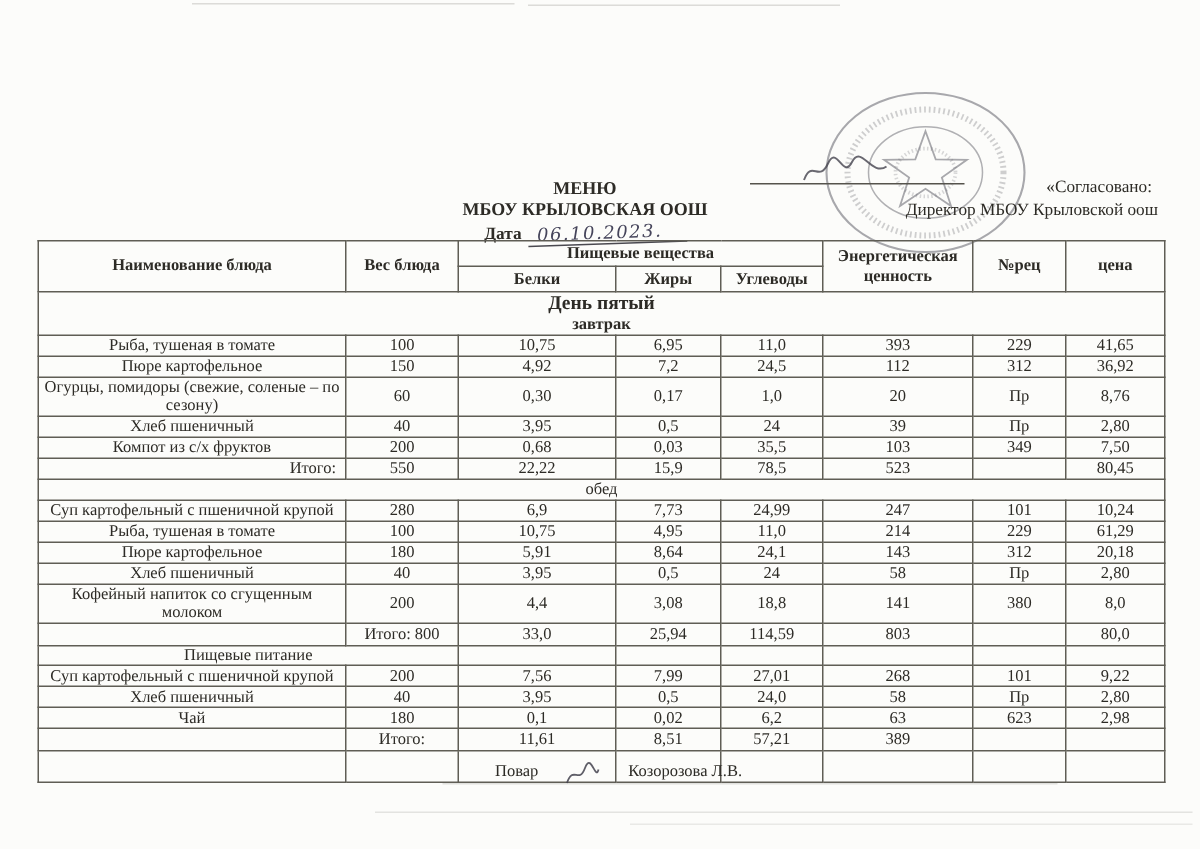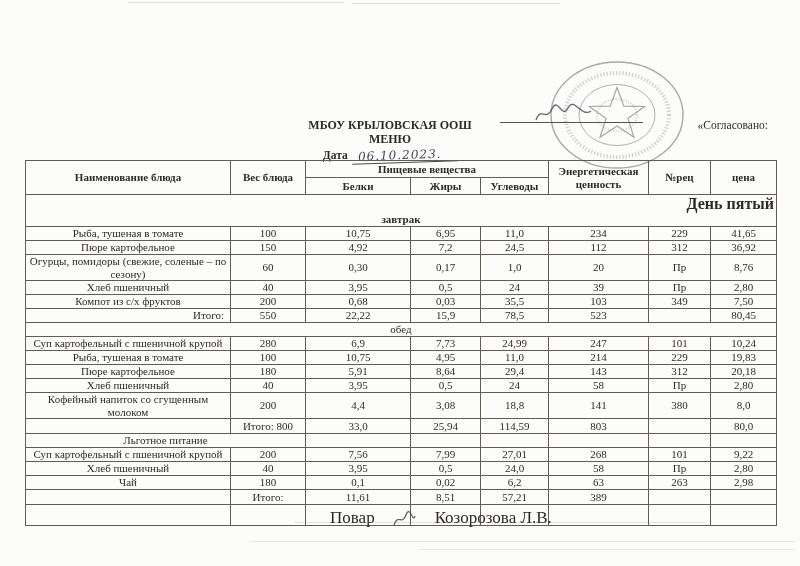--- a/index.html
+++ b/index.html
@@ -24,30 +24,30 @@
   
   .title-block{position:absolute;left:240px;top:118px;width:300px;text-align:center;font-size:12px;font-weight:bold;line-height:14px;z-index:2;}
   .date-line{margin-top:2px;font-size:11.5px;}
   .handwritten{display:inline-block;font-family:"DejaVu Serif",serif;font-style:italic;font-weight:normal;color:#45445a;font-size:12px;letter-spacing:1px;transform:rotate(-2deg);border-bottom:1px solid #4a4950;padding:0 16px 0 6px;margin-left:4px;}
 
   
   table.menu{position:absolute;left:25px;top:160px;width:751px;border-collapse:collapse;table-layout:fixed;font-size:11px;color:#2d2b26;z-index:2;}
   table.menu th,table.menu td{border:1px solid #5f5d55;padding:0 2px;text-align:center;vertical-align:middle;line-height:1.15;overflow:hidden;}
   table.menu th{font-weight:bold;height:16px;}
   table.menu td{height:13px;font-weight:normal;}
-  tr.r-day td{text-align:right;font-weight:bold;height:15px;border-bottom-style:hidden;font-size:16px;margin-top:16px;}
+  tr.r-day td{text-align:center;font-weight:bold;height:15px;border-bottom-style:hidden;font-size:13px;margin-top:16px;}
   tr.r-meal td{font-weight:bold;height:12px;}
   tr.r-meal-light td{font-weight:normal;height:12px;font-family:Liberation Serif, serif;}
   tr.r-meal-left td{height:12px;}
   tr.r-total-name td:first-child{text-align:right;padding-right:6px;}
   tr.r-total-weight td{height:14px;}
   tr.r-empty td{height:20px;}
 
   
-  .footer{position:absolute;left:330px;top:508px;display:flex;align-items:center;gap:16px;font-size:17px;z-index:2;}
+  .footer{position:absolute;left:330px;top:508px;display:flex;align-items:flex-start;gap:16px;font-size:11px;z-index:2;}
   .cook-sig{margin:0 2px -4px 0;}
 </style>
 </head>
 <body>
 
 <div class="page">
 
   <div class="artifact a-top1"></div>
   <div class="artifact a-top2"></div>
   <div class="artifact a-foot"></div>
@@ -59,29 +59,30 @@
       <ellipse cx="70" cy="57" rx="66" ry="53" stroke-width="1.4" opacity="0.55"></ellipse>
       <ellipse cx="70" cy="57" rx="52" ry="42" stroke-width="4" stroke-dasharray="1.2 2" opacity="0.3"></ellipse>
       <ellipse cx="70" cy="57" rx="38" ry="30.5" stroke-width="1" opacity="0.5"></ellipse>
       <polygon points="70,29.5 76.8,48.2 97.6,48.5 80.9,60.4 87,79.3 70,67.9 53,79.3 59.1,60.4 42.4,48.5 63.2,48.2" stroke-width="1.2" opacity="0.55"></polygon>
       <ellipse cx="70" cy="57" rx="20" ry="16" stroke-width="2.5" stroke-dasharray="1 1.6" opacity="0.25"></ellipse>
     </g>
   </svg>
 
   <div class="approval">
     <div class="l1">«Согласовано:</div>
+    <div>Директор МБОУ Крыловской оош</div>
   </div>
   <div class="sig-line"></div>
   <svg class="sig-squiggle" width="62" height="24" viewBox="0 0 62 24">
     <path d="M3,18 C8,4 13,20 19,7 S29,18 35,6 S48,16 58,9" fill="none" stroke="#43424e" stroke-width="1.3" opacity="0.8"></path>
   </svg>
 
   <div class="title-block">
+    <div>МЕНЮ</div>
     <div>МБОУ КРЫЛОВСКАЯ ООШ</div>
-    <div>МЕНЮ</div>
     <div class="date-line">
       <span>Дата</span><span class="handwritten">06.10.2023.</span>
     </div>
   </div>
 
   <table class="menu">
     <colgroup>
       <col style="width:205px">
         <col style="width:75px">
         <col style="width:105px">
@@ -112,21 +113,21 @@
         </tr>
         <tr class="r-meal">
           <td colspan="8">завтрак</td>
         </tr>
         <tr class="r-item">
           <td>Рыба, тушеная в томате</td>
           <td>100</td>
           <td>10,75</td>
           <td>6,95</td>
           <td>11,0</td>
-          <td>234</td>
+          <td>393</td>
           <td>229</td>
           <td>41,65</td>
         </tr>
         <tr class="r-item">
           <td>Пюре картофельное</td>
           <td>150</td>
           <td>4,92</td>
           <td>7,2</td>
           <td>24,5</td>
           <td>112</td>
@@ -187,28 +188,28 @@
           <td>10,24</td>
         </tr>
         <tr class="r-item">
           <td>Рыба, тушеная в томате</td>
           <td>100</td>
           <td>10,75</td>
           <td>4,95</td>
           <td>11,0</td>
           <td>214</td>
           <td>229</td>
-          <td>19,83</td>
+          <td>61,29</td>
         </tr>
         <tr class="r-item">
           <td>Пюре картофельное</td>
           <td>180</td>
           <td>5,91</td>
           <td>8,64</td>
-          <td>29,4</td>
+          <td>24,1</td>
           <td>143</td>
           <td>312</td>
           <td>20,18</td>
         </tr>
         <tr class="r-item">
           <td>Хлеб пшеничный</td>
           <td>40</td>
           <td>3,95</td>
           <td>0,5</td>
           <td>24</td>
@@ -230,21 +231,21 @@
           <td></td>
           <td>Итого: 800</td>
           <td>33,0</td>
           <td>25,94</td>
           <td>114,59</td>
           <td>803</td>
           <td></td>
           <td>80,0</td>
         </tr>
         <tr class="r-meal-left">
-          <td colspan="2">Льготное питание</td>
+          <td colspan="2">Пищевые питание</td>
           <td></td>
           <td></td>
           <td></td>
           <td></td>
           <td></td>
           <td></td>
         </tr>
         <tr class="r-item">
           <td>Суп картофельный с пшеничной крупой</td>
           <td>200</td>
@@ -265,21 +266,21 @@
           <td>Пр</td>
           <td>2,80</td>
         </tr>
         <tr class="r-item">
           <td>Чай</td>
           <td>180</td>
           <td>0,1</td>
           <td>0,02</td>
           <td>6,2</td>
           <td>63</td>
-          <td>263</td>
+          <td>623</td>
           <td>2,98</td>
         </tr>
         <tr class="r-total-weight">
           <td></td>
           <td>Итого:</td>
           <td>11,61</td>
           <td>8,51</td>
           <td>57,21</td>
           <td>389</td>
           <td></td>

